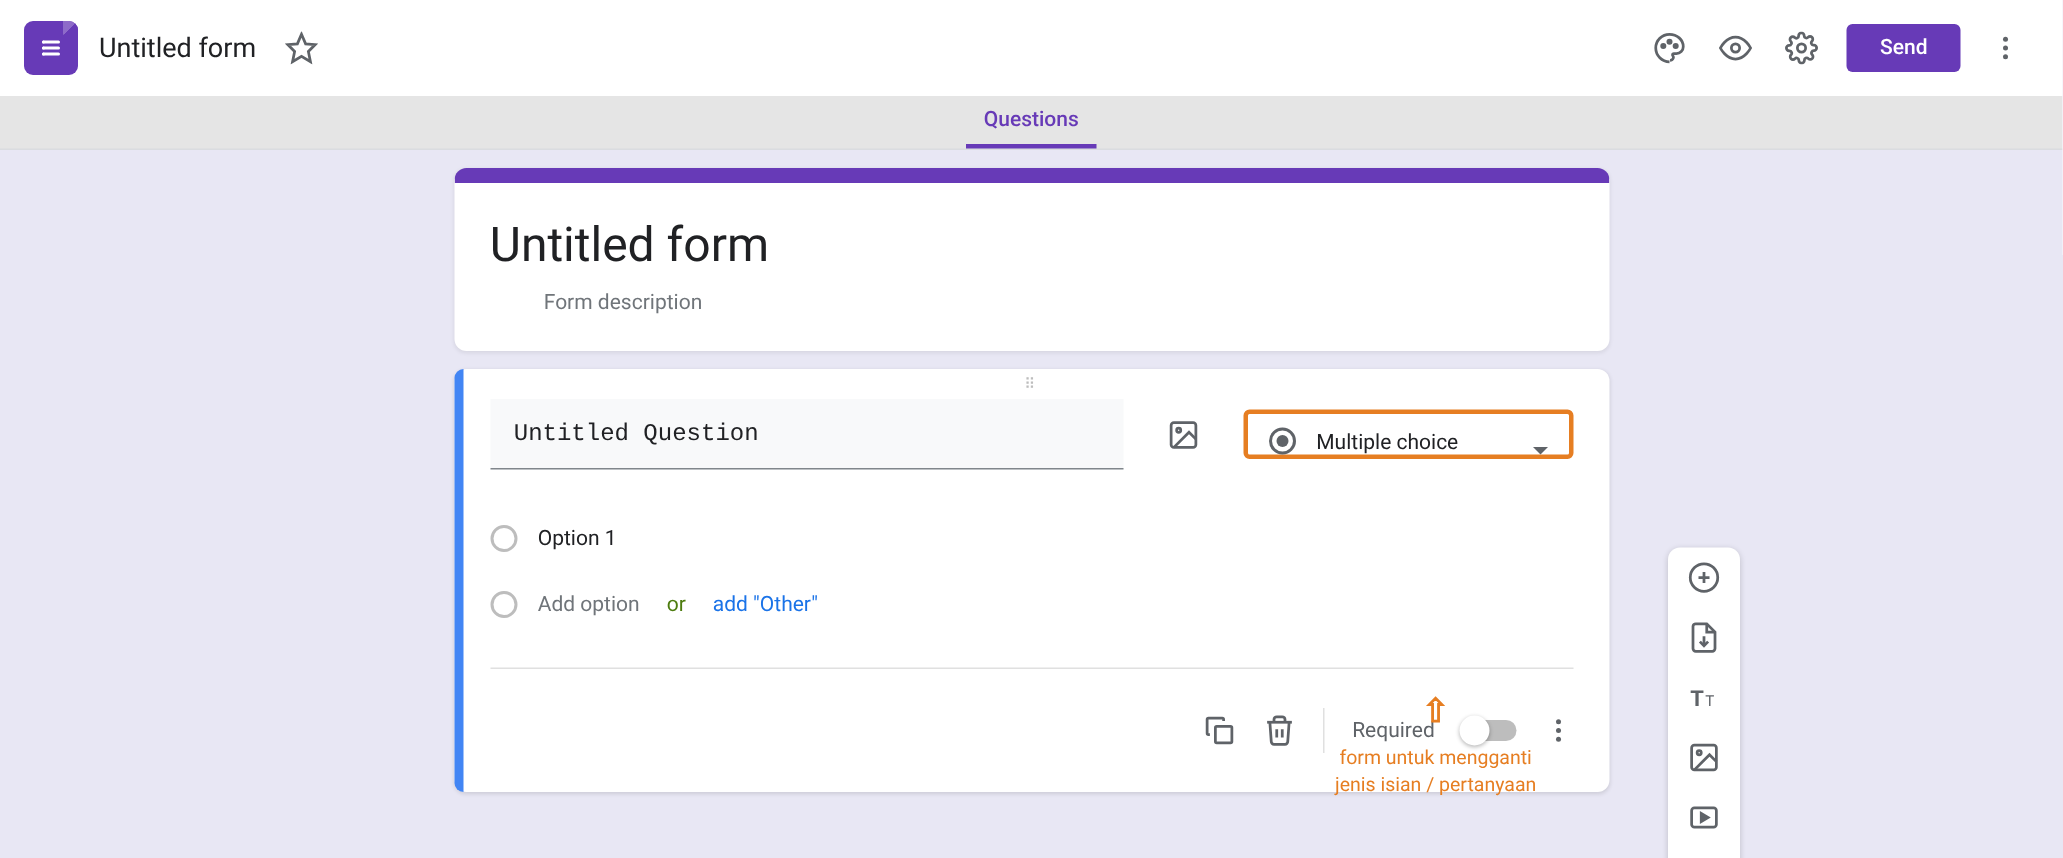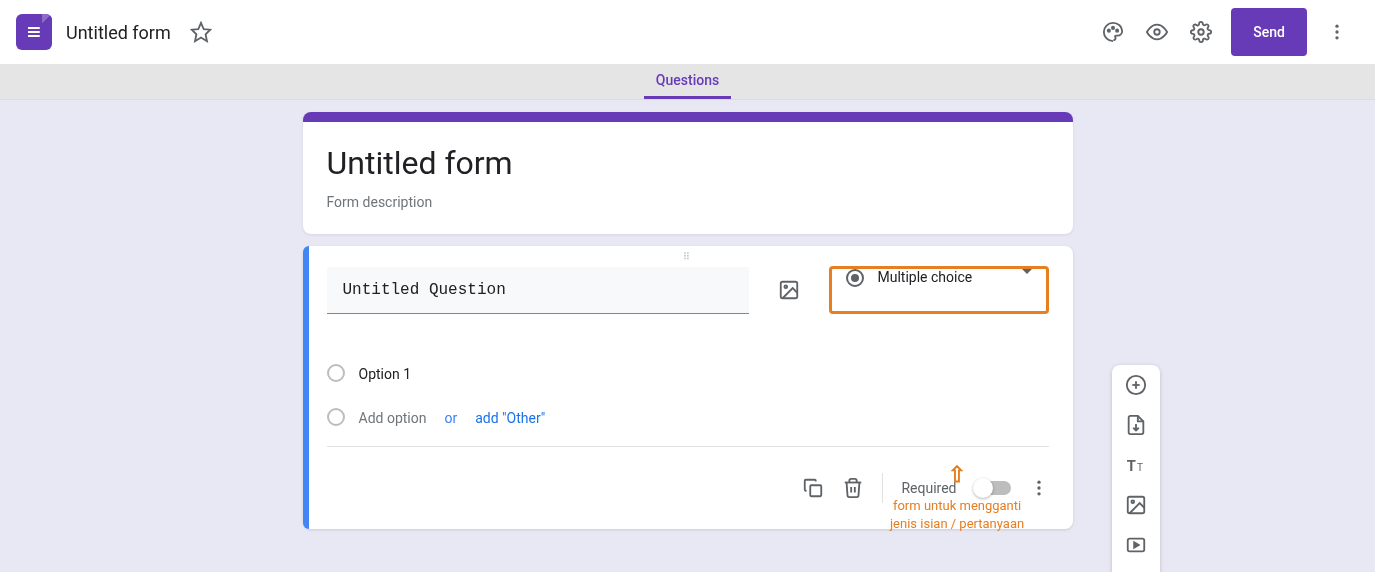--- a/index.html
+++ b/index.html
@@ -9,52 +9,52 @@
 .header { display: flex; align-items: center; height: 64px; padding: 0 16px; background: #fff; }
 .app-logo { width: 36px; height: 36px; background: #673ab7; border-radius: 6px; display: flex; align-items: center; justify-content: center; margin-right: 14px; position: relative; }
 .app-logo::after { content: ""; position: absolute; top: 0; right: 0; width: 10px; height: 10px; background: linear-gradient(135deg, #8e6bc9 50%, #673ab7 50%); border-radius: 0 6px 0 2px; }
 .logo-lines { display: flex; flex-direction: column; gap: 2px; }
 .logo-lines span { display: block; width: 12px; height: 2px; background: #fff; border-radius: 1px; }
 .logo-lines span::before { content: ""; display: inline-block; width: 2px; height: 2px; background: #fff; border-radius: 50%; margin-right: 2px; vertical-align: top; }
 .form-title-header { font-size: 18px; color: #202124; margin-right: 10px; }
 .star-btn { width: 40px; height: 40px; border-radius: 50%; display: flex; align-items: center; justify-content: center; color: #5f6368; cursor: pointer; }
 .header-spacer { flex: 1; }
 .header-icon { width: 44px; height: 44px; border-radius: 50%; display: flex; align-items: center; justify-content: center; color: #5f6368; cursor: pointer; }
-.send-btn { background: #673ab7; color: #fff; padding: 0 22px; height: 48px; border-radius: 4px; font-size: 14px; font-weight: 500; display: flex; align-items: center; margin: 0 8px; cursor: pointer; }
+.send-btn { background: #673ab7; color: #fff; padding: 0 22px; height: 32px; border-radius: 4px; font-size: 14px; font-weight: 500; display: flex; align-items: center; margin: 0 8px; cursor: pointer; }
 
 
 .tabs { display: flex; justify-content: center; height: 36px; border-bottom: 1px solid #dadce0; background: #e5e5e5; }
 .tab { padding: 0 12px; display: flex; align-items: center; font-size: 14px; color: #5f6368; cursor: pointer; border-bottom: 3px solid transparent; }
 .tab.active { color: #673ab7; border-bottom-color: #673ab7; font-weight: 500; }
 
 
 .canvas { background: #e8e7f4; min-height: 472px; padding-top: 12px; display: flex; flex-direction: column; align-items: center; position: relative; }
 .form-header-card { width: 770px; background: #fff; border-radius: 8px; border-top: 10px solid #673ab7; padding: 22px 24px 24px; box-shadow: 0 1px 3px rgba(0,0,0,0.08); }
 .form-title { font-size: 32px; color: #202124; margin-bottom: 12px; }
-.form-desc { font-size: 14px; color: #70757a; }
+.form-desc { font-size: 14px; color: #70757a; margin-left: 36px; }
 
 .question-card { width: 770px; background: #fff; border-radius: 8px; margin-top: 12px; position: relative; box-shadow: 0 1px 3px rgba(0,0,0,0.12); }
 .question-card::before { content: ""; position: absolute; left: 0; top: 0; bottom: 0; width: 6px; background: #4285f4; border-radius: 8px 0 0 8px; }
 .drag-handle { height: 20px; display: flex; align-items: center; justify-content: center; color: #bdbdbd; letter-spacing: 2px; font-size: 10px; cursor: grab; }
 .question-body { padding: 0 24px 0 24px; }
 .question-row { display: flex; align-items: center; gap: 20px; }
 .question-input { flex: 1; background: #f8f9fa; border: none; border-bottom: 1px solid #80868b; padding: 14px 16px; font-size: 16px; color: #202124; font-family: Liberation Mono, monospace; }
 .img-btn { width: 40px; height: 40px; display: flex; align-items: center; justify-content: center; color: #5f6368; cursor: pointer; }
-.type-select { display: flex; align-items: flex-start; width: 220px; height: 48px; padding: 0 14px; border: 3px solid #e67e22; border-radius: 4px; cursor: pointer; }
+.type-select { display: flex; align-items: flex-end; width: 220px; height: 33px; padding: 0 14px; border: 3px solid #e67e22; border-radius: 4px; cursor: pointer; }
 .type-select .radio-icon { width: 18px; height: 18px; border: 2px solid #5f6368; border-radius: 50%; display: flex; align-items: center; justify-content: center; margin-right: 14px; }
 .type-select .radio-icon::after { content: ""; width: 8px; height: 8px; background: #5f6368; border-radius: 50%; }
 .type-select-label { flex: 1; font-size: 14px; color: #202124; }
 .type-select .arrow { border-top: 5px solid #5f6368; border-left: 5px solid transparent; border-right: 5px solid transparent; }
 
 .options { margin-top: 24px; }
-.option-row { display: flex; align-items: flex-end; height: 44px; gap: 14px; }
+.option-row { display: flex; align-items: center; height: 44px; gap: 14px; }
 .option-radio { width: 18px; height: 18px; border: 2px solid #bdbdbd; border-radius: 50%; }
 .option-label { font-size: 14px; color: #202124; }
 .add-option-text { font-size: 14px; color: #70757a; }
-.or-text { font-size: 14px; color: #3b82f6; margin: 0 4px; }
+.or-text { font-size: 14px; color: #4d7c0f; margin: 0 4px; }
 .add-other { font-size: 14px; color: #1a73e8; cursor: pointer; }
 
 .q-footer { border-top: 1px solid #e0e0e0; margin: 20px 24px 0; padding: 26px 0; display: flex; align-items: center; justify-content: flex-end; gap: 18px; }
 .footer-icon { color: #5f6368; cursor: pointer; display: flex; }
 .footer-divider { width: 1px; height: 30px; background: #e0e0e0; }
 .required-label { font-size: 14px; color: #5f6368; }
 .toggle { width: 36px; height: 14px; background: #bdbdbd; border-radius: 8px; position: relative; cursor: pointer; }
 .toggle::after { content: ""; position: absolute; top: -3px; left: -2px; width: 20px; height: 20px; background: #fff; border-radius: 50%; box-shadow: 0 1px 3px rgba(0,0,0,0.3); }
 
 

